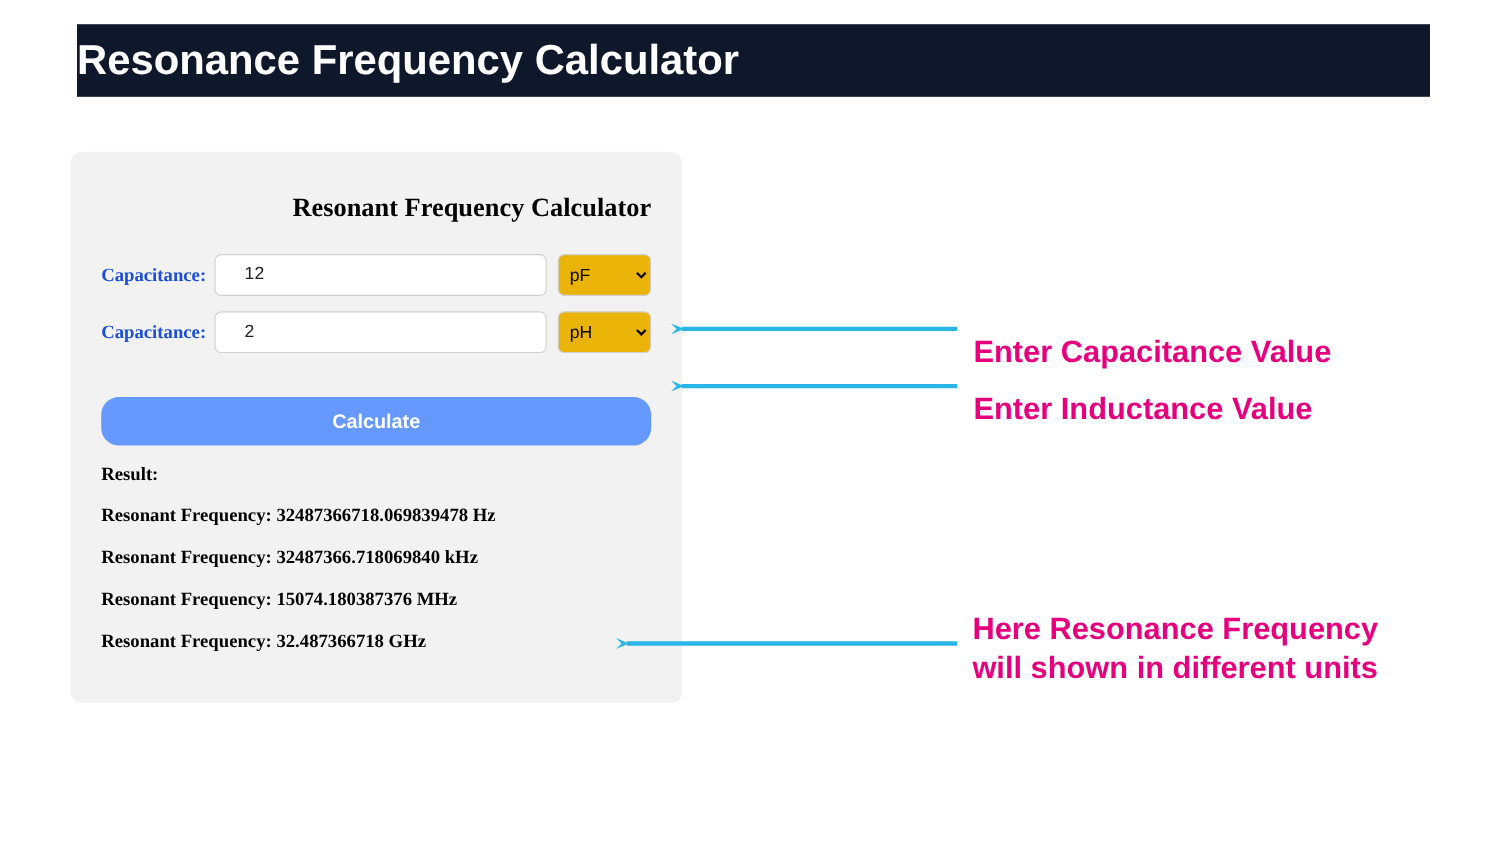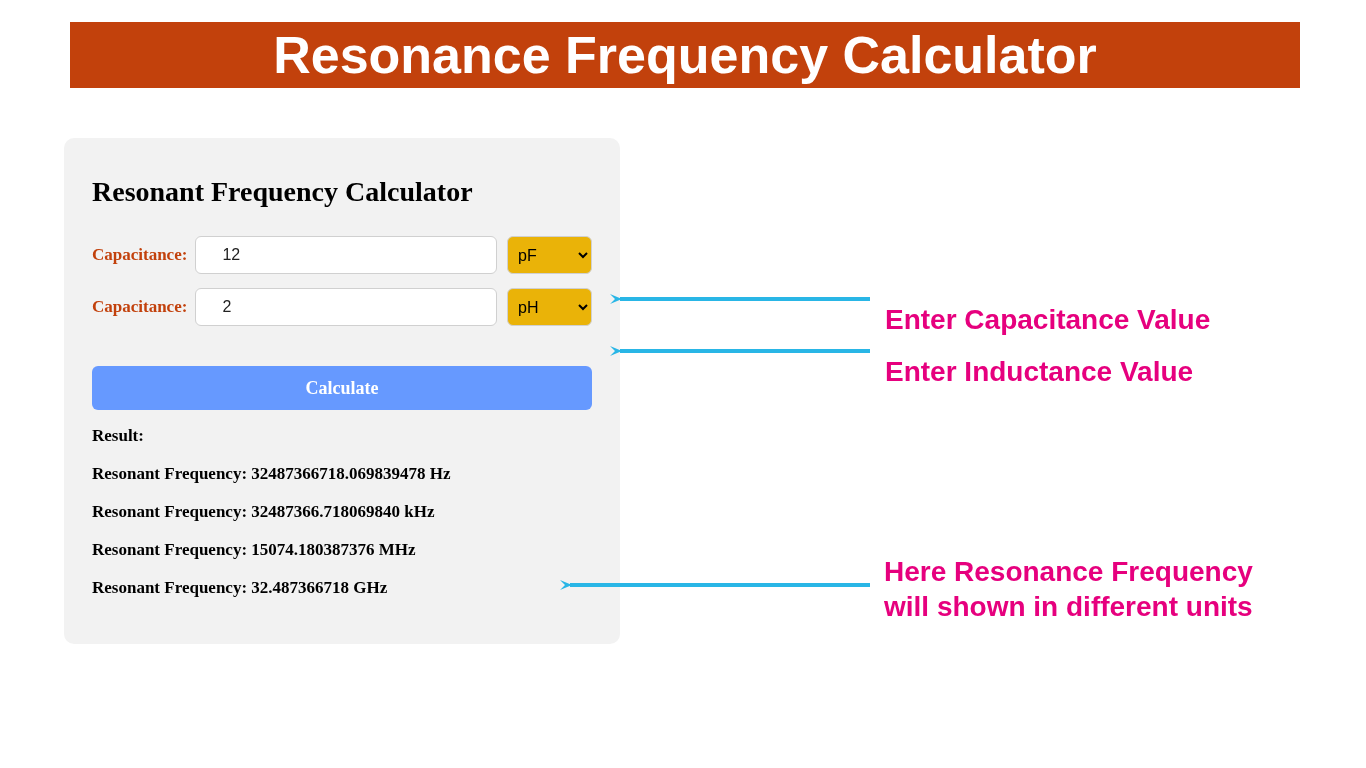--- a/index.html
+++ b/index.html
@@ -11,56 +11,55 @@
     height: 768px;
     position: relative;
     overflow: hidden;
   }
   .banner {
     position: absolute;
     left: 70px;
     top: 22px;
     width: 1230px;
     height: 66px;
-    background: #c2410c;
+    background: #0f172a;
     color: #ffffff;
     font-family: "Segoe UI", Arial, sans-serif;
     font-weight: 700;
-    font-size: 52px;
+    font-size: 38px;
     display: flex;
     align-items: center;
-    justify-content: center;
   }
   .card {
     position: absolute;
     left: 64px;
     top: 138px;
     width: 556px;
     background: #f2f2f2;
     border-radius: 10px;
     padding: 30px 28px 28px 28px;
   }
   .card-title {
     font-family: "Times New Roman", Times, serif;
     font-weight: 700;
-    font-size: 28px;
-    text-align: left;
+    font-size: 24px;
+    text-align: right;
     margin: 8px 0 28px 0;
     color: #000;
   }
   .row {
     display: flex;
     align-items: center;
     margin-bottom: 14px;
   }
   .row label {
     font-family: "Times New Roman", Times, serif;
     font-weight: 700;
     font-size: 17px;
-    color: #c2410c;
+    color: #1d4ed8;
     margin-right: 8px;
     white-space: nowrap;
   }
   .row input[type="text"] {
     flex: 1;
     height: 38px;
     border: 1px solid #d0d0d0;
     border-radius: 6px;
     background: #fff;
     padding: 4px 26px;
@@ -78,24 +77,24 @@
     font-size: 16px;
     font-family: Arial, sans-serif;
     margin-left: 10px;
   }
   .calc-btn {
     width: 100%;
     height: 44px;
     background: #6699ff;
     color: #fff;
     border: none;
-    border-radius: 6px;
+    border-radius: 16px;
     font-size: 18px;
     font-weight: 700;
-    font-family: Liberation Serif, serif;
+    font-family: Liberation Sans, sans-serif;
     cursor: pointer;
     margin-top: 26px;
   }
   .result-heading {
     font-family: "Times New Roman", Times, serif;
     font-weight: 700;
     font-size: 17px;
     color: #000;
     margin-top: 16px;
     margin-bottom: 18px;

